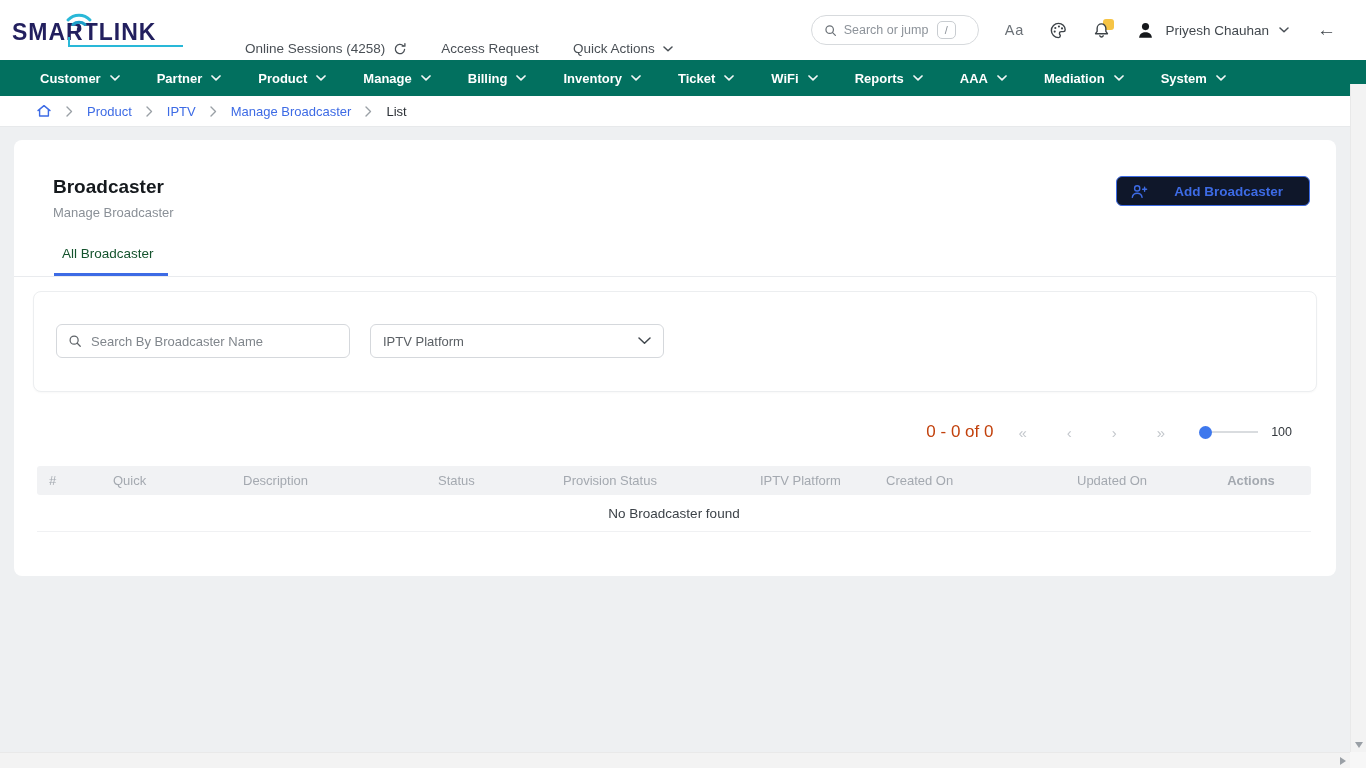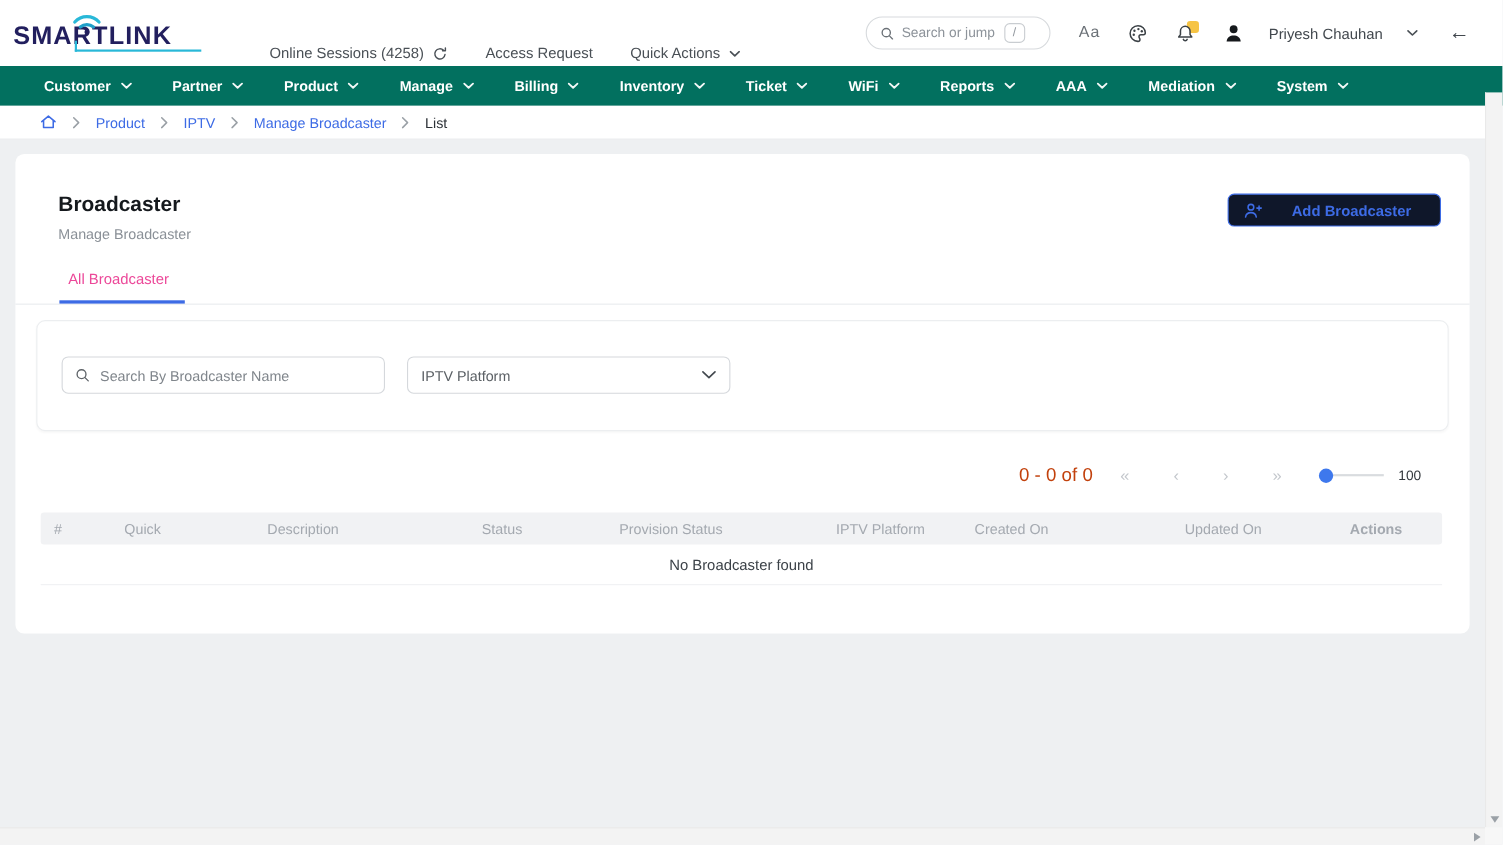--- a/index.html
+++ b/index.html
@@ -31,21 +31,21 @@
   .searchbox input::placeholder { color:#8d939a; }
   .kbd-slash {
     border:1px solid #c9cdd1; border-radius:5px; font-size:11px; color:#8d939a;
     padding:1px 7px; line-height:14px;
   }
   .aa-toggle { font-size:14.5px; color:#6b7177; cursor:pointer; letter-spacing:1px; }
   .icon-btn { cursor:pointer; position:relative; color:#3c4247; }
   .bell-badge { position:absolute; top:-3px; right:-4px; width:11px; height:11px; background:#f6c445; border-radius:3px; z-index:-0; }
   .bell-wrap { position:relative; }
   .bell-wrap svg { position:relative; z-index:1; }
-  .user-chip { display:flex; align-items:center; gap:22px; cursor:pointer; }
+  .user-chip { display:flex; align-items:center; gap:10px; cursor:pointer; }
   .user-name { font-size:13.5px; color:#42484e; white-space:nowrap; }
   .back-arrow { font-size:19px; color:#42484e; cursor:pointer; margin-left:2px; }
 
   
   .mainnav {
     height:36px; background:#02705f; display:flex; align-items:center;
     padding-left:40px; gap:37px; position:relative; z-index:3;
   }
   .nav-item { display:flex; align-items:center; gap:9px; color:#ffffff; font-size:13px; font-weight:700; cursor:pointer; white-space:nowrap; }
   .nav-item svg { opacity:.95; }
@@ -71,21 +71,21 @@
   .page-title { font-size:19px; font-weight:700; color:#15191d; }
   .page-subtitle { font-size:13px; color:#8a9097; margin-top:7px; }
   .add-btn {
     margin-left:auto; display:flex; align-items:center; gap:26px;
     border:1px solid #3d6be5; border-radius:6px; background:#0f172a;
     color:#3d6be5; font-size:13.5px; font-weight:600;
     padding:7px 26px 7px 14px; cursor:pointer; height:30px;
   }
   .tabs { margin-top:26px; border-bottom:1px solid #e9ebee; padding-left:40px; display:flex; }
   .tab {
-    font-size:13.5px; color:#ec4899; font-weight:500; padding:0 14px 12px 8px;
+    font-size:13.5px; color:#14532d; font-weight:500; padding:0 14px 12px 8px;
     border-bottom:3px solid #3d6be5; cursor:pointer;
   }
 
   .filtercard {
     margin:14px 19px 0 19px; border:1px solid #eceef0; border-radius:8px;
     background:#fff; box-shadow:0 1px 2px rgba(20,30,40,.03);
     padding:32px 22px 33px 22px; display:flex; gap:20px;
   }
   .search-input {
     width:294px; height:34px; border:1px solid #d5d8dc; border-radius:6px;

